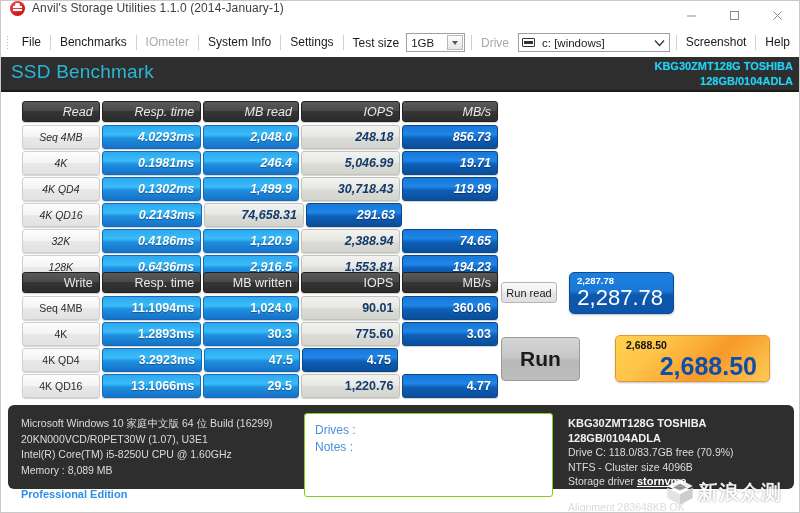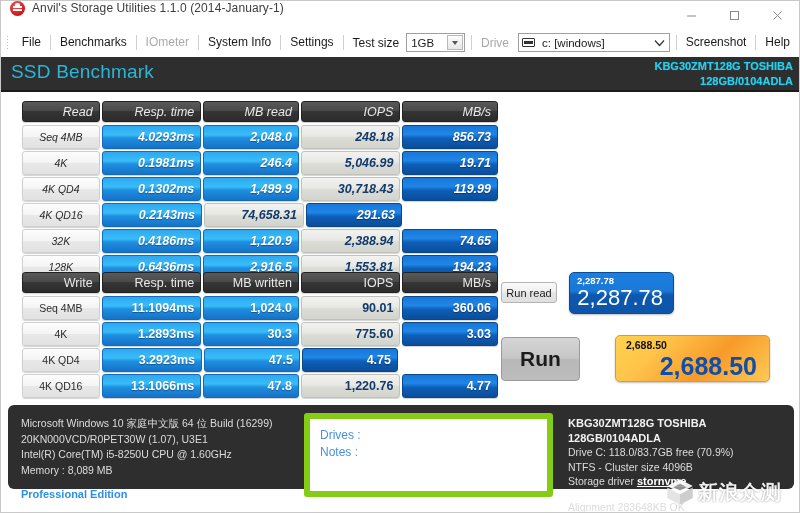--- a/index.html
+++ b/index.html
@@ -218,21 +218,21 @@
   }
   .sysinfo {
     position:absolute; left:13px; top:11px; width:272px;
     font-size:10.5px; color:#dcdcdc; line-height:15.5px;
   }
   .sysinfo .pro {
     color:#2d8fe8; font-weight:bold; font-size:11px; margin-top:9px;
   }
   .notesbox {
     position:absolute; left:296px; top:8px; width:249px; height:84px;
-    background:#ffffff; border:6px solid #84cc16; border-radius:3px;
+    background:#ffffff; border:1px solid #84cc16; border-radius:3px;
   }
   .notesbox .line {
     font-size:12px; color:#4a90d9; line-height:17px; padding-left:10px;
   }
   .notesbox .line:first-child { padding-top:8px; }
   .driveinfo {
     position:absolute; left:560px; top:11px; width:222px;
     font-size:10.5px; color:#dcdcdc; line-height:14.5px;
   }
   .driveinfo .dname { font-weight:bold; color:#f2f2f2; font-size:11px; }
@@ -408,21 +408,21 @@
       </div>
       <div class="trow">
         <div class="cell c-label rowlabel">4K QD4</div>
         <div class="cell c-resp v-light">3.2923ms</div>
         <div class="cell c-mb v-light">47.5</div>
         <div class="cell c-mbs v-blue">4.75</div>
       </div>
       <div class="trow">
         <div class="cell c-label rowlabel">4K QD16</div>
         <div class="cell c-resp v-light">13.1066ms</div>
-        <div class="cell c-mb v-light">47.8</div>
+        <div class="cell c-mb v-light">29.5</div>
         <div class="cell c-iops v-gray">1,220.76</div>
         <div class="cell c-mbs v-blue">4.77</div>
       </div>
     </div>
 
     <div class="btn btn-runread">Run read</div>
     <div class="btn btn-run">Run</div>
     <div class="btn btn-runwrite">Run write</div>
 
     <div class="score score-read">

